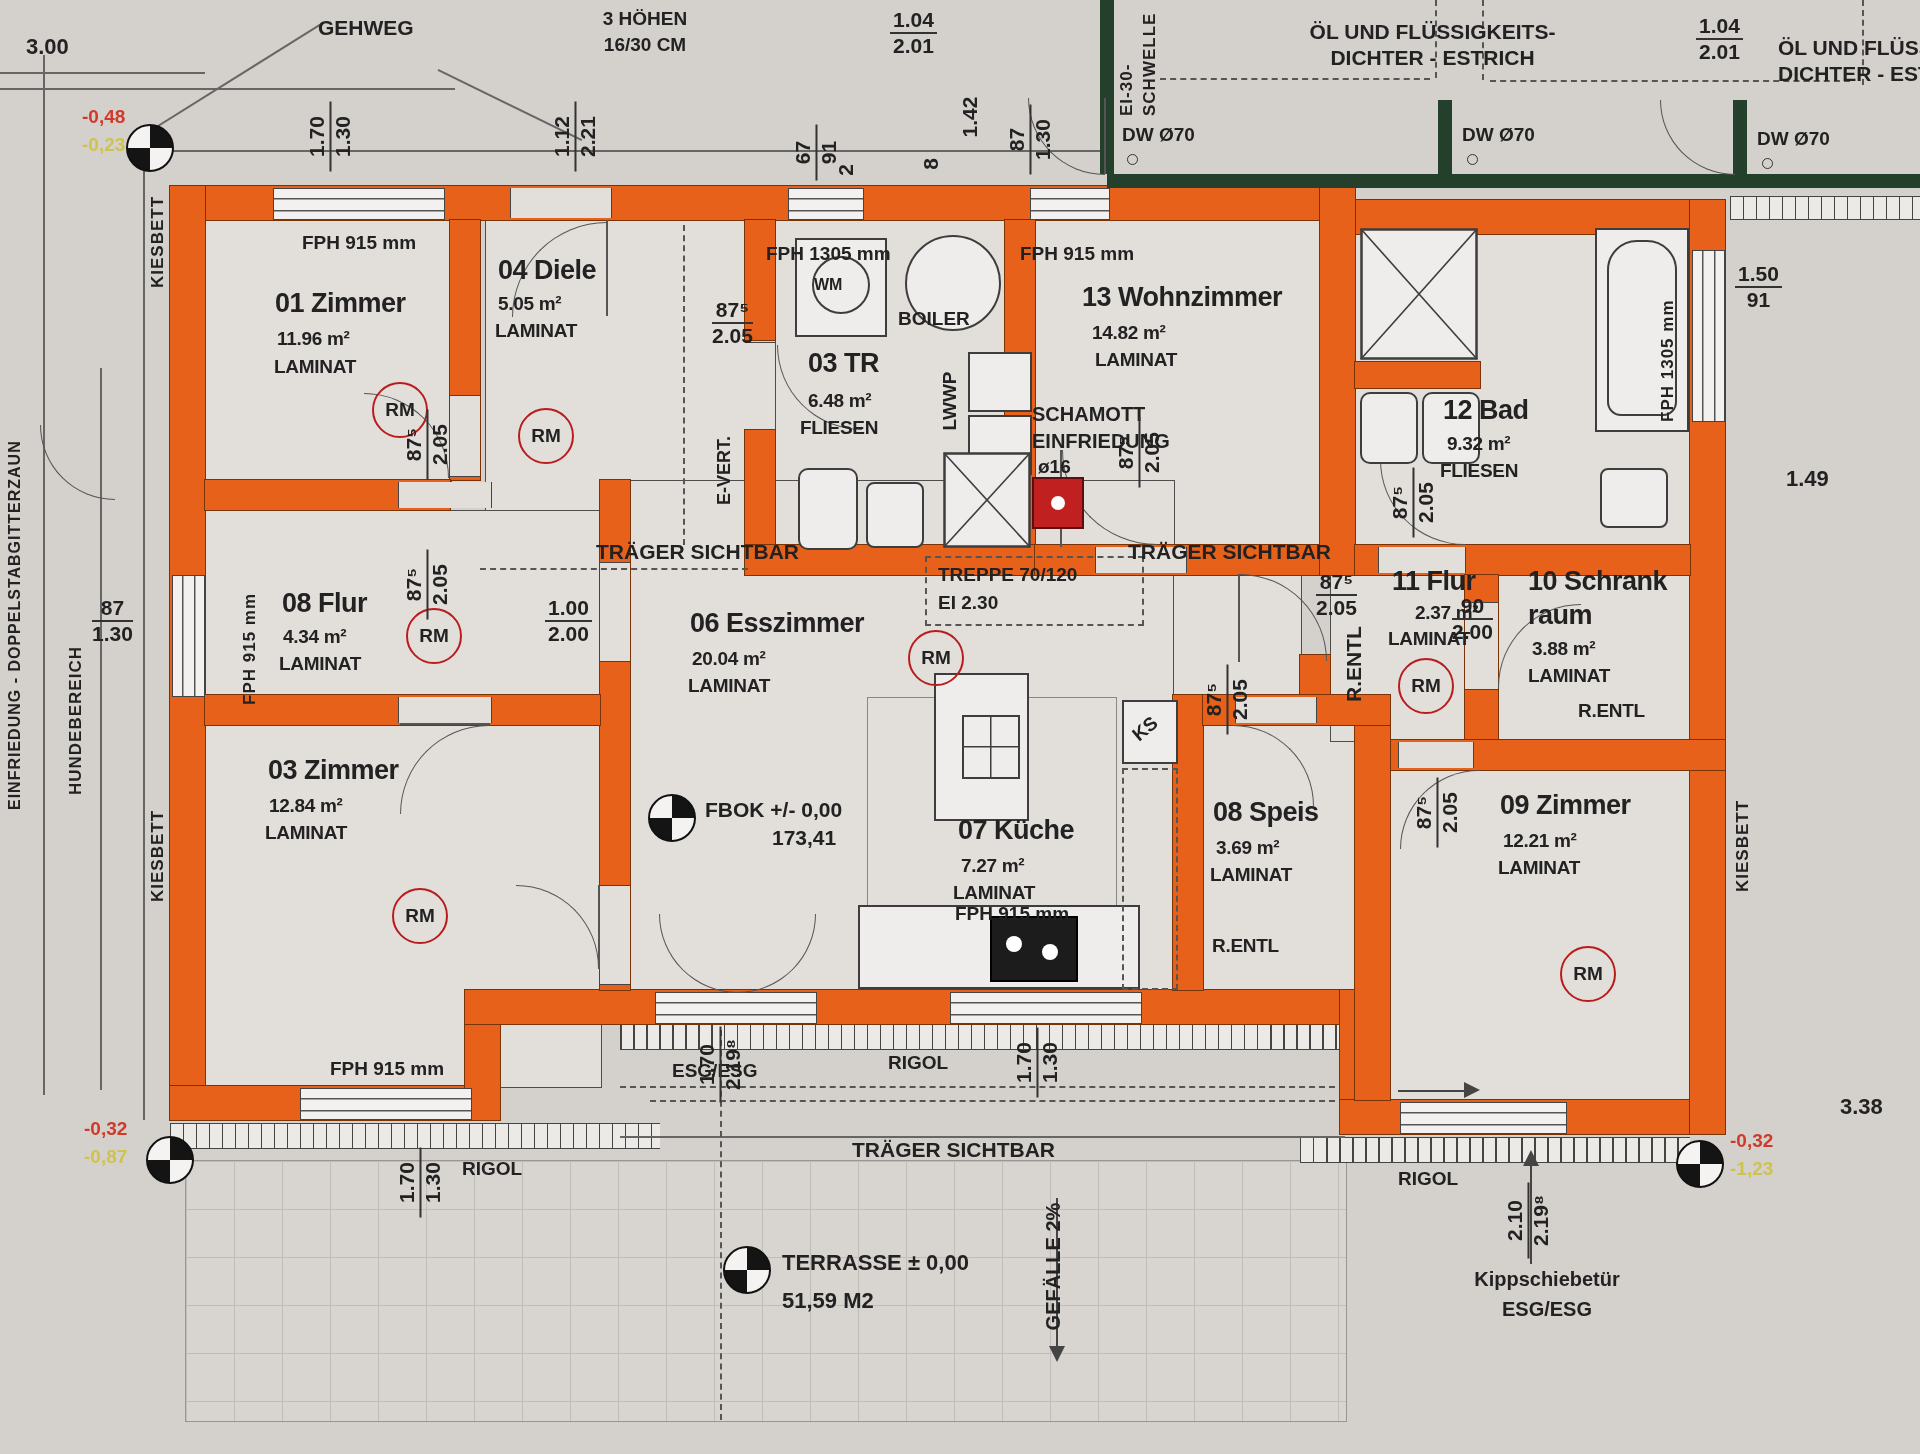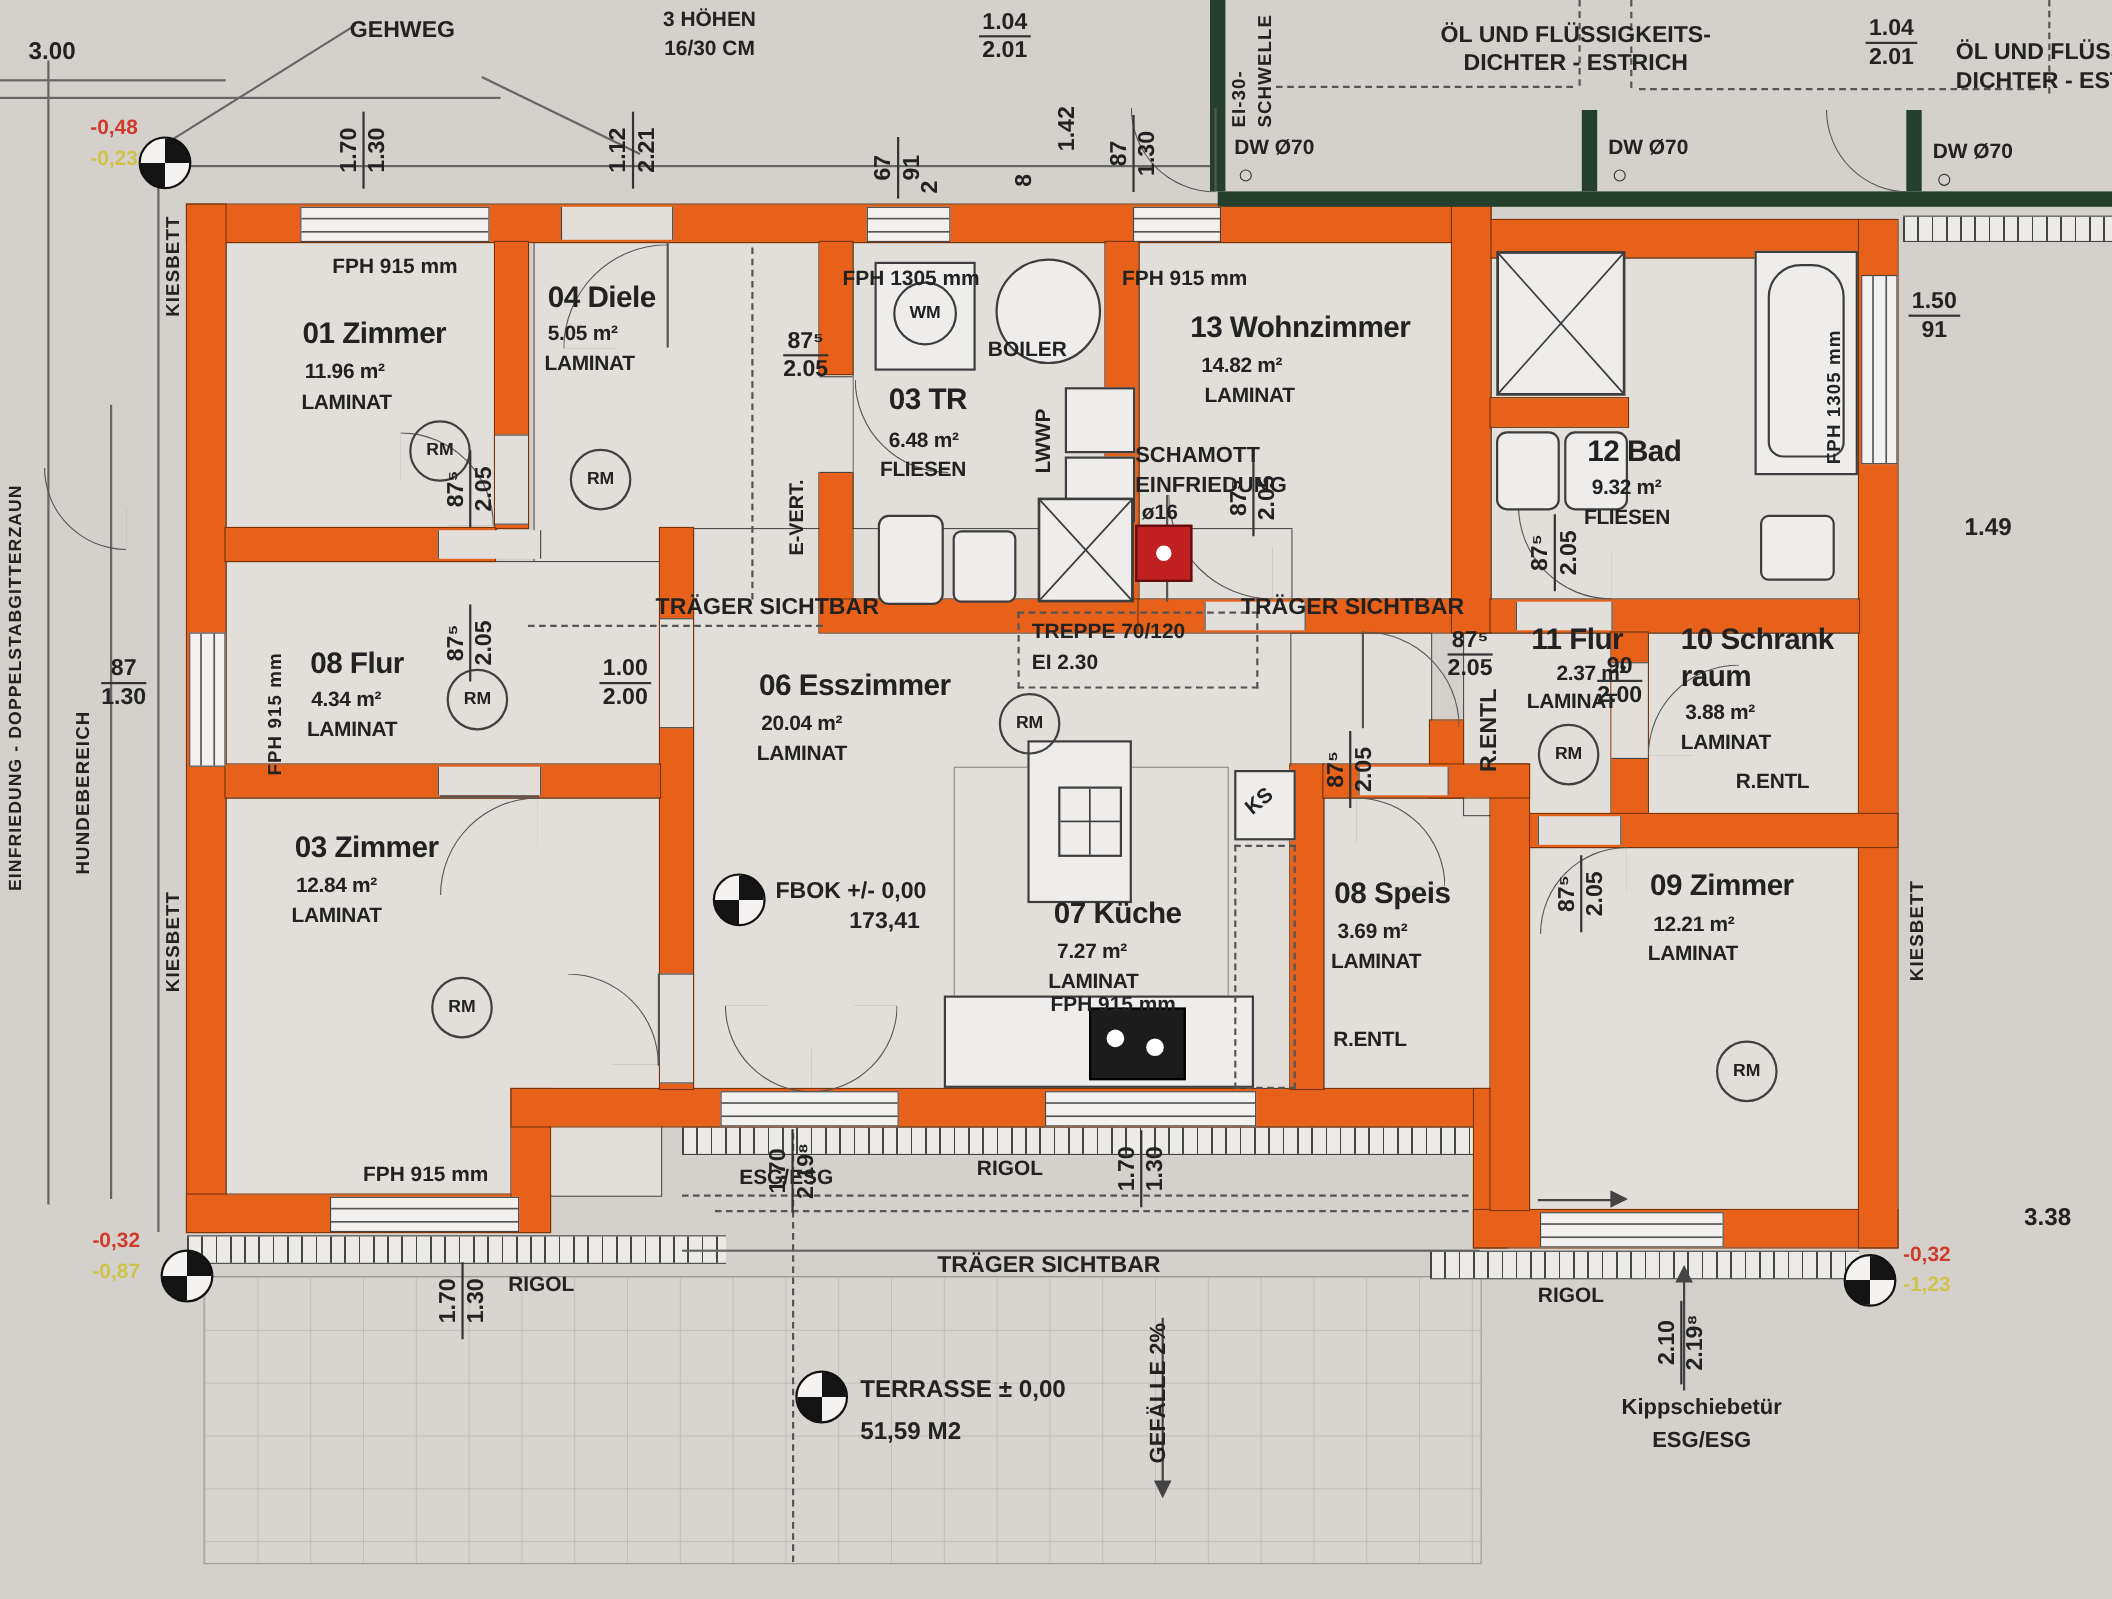--- a/index.html
+++ b/index.html
@@ -35,22 +35,22 @@
   .lbl{position:absolute;white-space:nowrap;color:#222;}
   .rname{font-size:27px;font-weight:bold;letter-spacing:-.5px;}
   .rmeta{font-size:19px;font-weight:bold;letter-spacing:-.3px;}
   .dim{position:absolute;font-size:22px;font-weight:bold;white-space:nowrap;}
   .sml{font-size:19px;font-weight:bold;}
   .frac{position:absolute;text-align:center;font-size:21px;font-weight:bold;line-height:1.12;}
   .frac .ftop{border-bottom:2px solid #333;padding:0 3px;}
   .rotc{transform:rotate(-90deg);transform-origin:center;}
   .rdim{position:absolute;font-size:21px;font-weight:bold;transform:rotate(-90deg);transform-origin:center;white-space:nowrap;}
   .vert{position:absolute;writing-mode:vertical-rl;transform:rotate(180deg);font-size:19px;font-weight:bold;letter-spacing:1px;white-space:nowrap;}
-  .rm{position:absolute;width:52px;height:52px;border:2px solid #404040;border-radius:50%;background:transparent;
-      display:flex;align-items:center;justify-content:center;font-size:16px;font-weight:bold;}
+  .rm{position:absolute;width:52px;height:52px;border:2px solid #b91c1c;border-radius:50%;background:transparent;
+      display:flex;align-items:center;justify-content:center;font-size:19px;font-weight:bold;}
   .survey{position:absolute;width:44px;height:44px;border-radius:50%;border:2px solid #111;
       background:conic-gradient(from 0deg,#141414 0 90deg,#f5f3f1 90deg 180deg,#141414 180deg 270deg,#f5f3f1 270deg 360deg);}
   .red{color:#cf3a2a;}
   .yel{color:#cfc34b;}
   .fix{position:absolute;border:2px solid #3d3d3d;background:#eeedeb;}
   .circle{border-radius:50%;}
   .tri-d{position:absolute;width:0;height:0;border-left:8px solid transparent;border-right:8px solid transparent;border-top:16px solid #444;}
   .tri-u{position:absolute;width:0;height:0;border-left:8px solid transparent;border-right:8px solid transparent;border-bottom:16px solid #444;}
   .tri-r{position:absolute;width:0;height:0;border-top:8px solid transparent;border-bottom:8px solid transparent;border-left:16px solid #444;}
   .chim{position:absolute;background:#c12020;border:2px solid #5e0e0e;display:flex;align-items:center;justify-content:center;}
@@ -175,21 +175,21 @@
   <div class="arc arc-tr" style="left:1240px;top:574px;width:86px;height:86px"></div>
   <div class="leaf-v" style="left:1238px;top:574px;height:88px"></div>
   <div class="arc arc-tr" style="left:1233px;top:725px;width:80px;height:80px"></div>
   <div class="arc arc-bl" style="left:659px;top:914px;width:78px;height:78px"></div>
   <div class="arc arc-br" style="left:737px;top:914px;width:78px;height:78px"></div>
   <div class="arc arc-bl" style="left:1028px;top:98px;width:76px;height:76px"></div>
   <div class="leaf-v" style="left:1104px;top:98px;height:76px"></div>
   <div class="arc arc-bl" style="left:1660px;top:100px;width:74px;height:74px"></div>
 
   <div class="fix" style="left:795px;top:238px;width:88px;height:95px"></div>
-  <div class="fix circle" style="left:812px;top:256px;width:54px;height:54px;display:flex;align-items:center;justify-content:center;font-size:16px;font-weight:bold">
+  <div class="fix circle" style="left:812px;top:256px;width:54px;height:54px;display:flex;align-items:center;font-size:16px;font-weight:bold">
       <span>WM</span>
     </div>
   <div class="fix circle" style="left:905px;top:235px;width:92px;height:92px"></div>
   <div class="fix" style="left:968px;top:352px;width:60px;height:56px"></div>
   <div class="fix" style="left:968px;top:415px;width:60px;height:56px"></div>
   <div class="fix" style="left:798px;top:468px;width:56px;height:78px;border-radius:10px"></div>
   <div class="fix" style="left:866px;top:482px;width:54px;height:62px;border-radius:8px"></div>
   <svg class="abs" style="left:943px;top:452px" width="88" height="96">
       <rect x="1.5" y="1.5" width="85" height="93" fill="#efedeb" stroke="#3d3d3d" stroke-width="2.5"></rect>
       <line x1="1" y1="1" x2="87" y2="95" stroke="#3d3d3d" stroke-width="1.6"></line>

